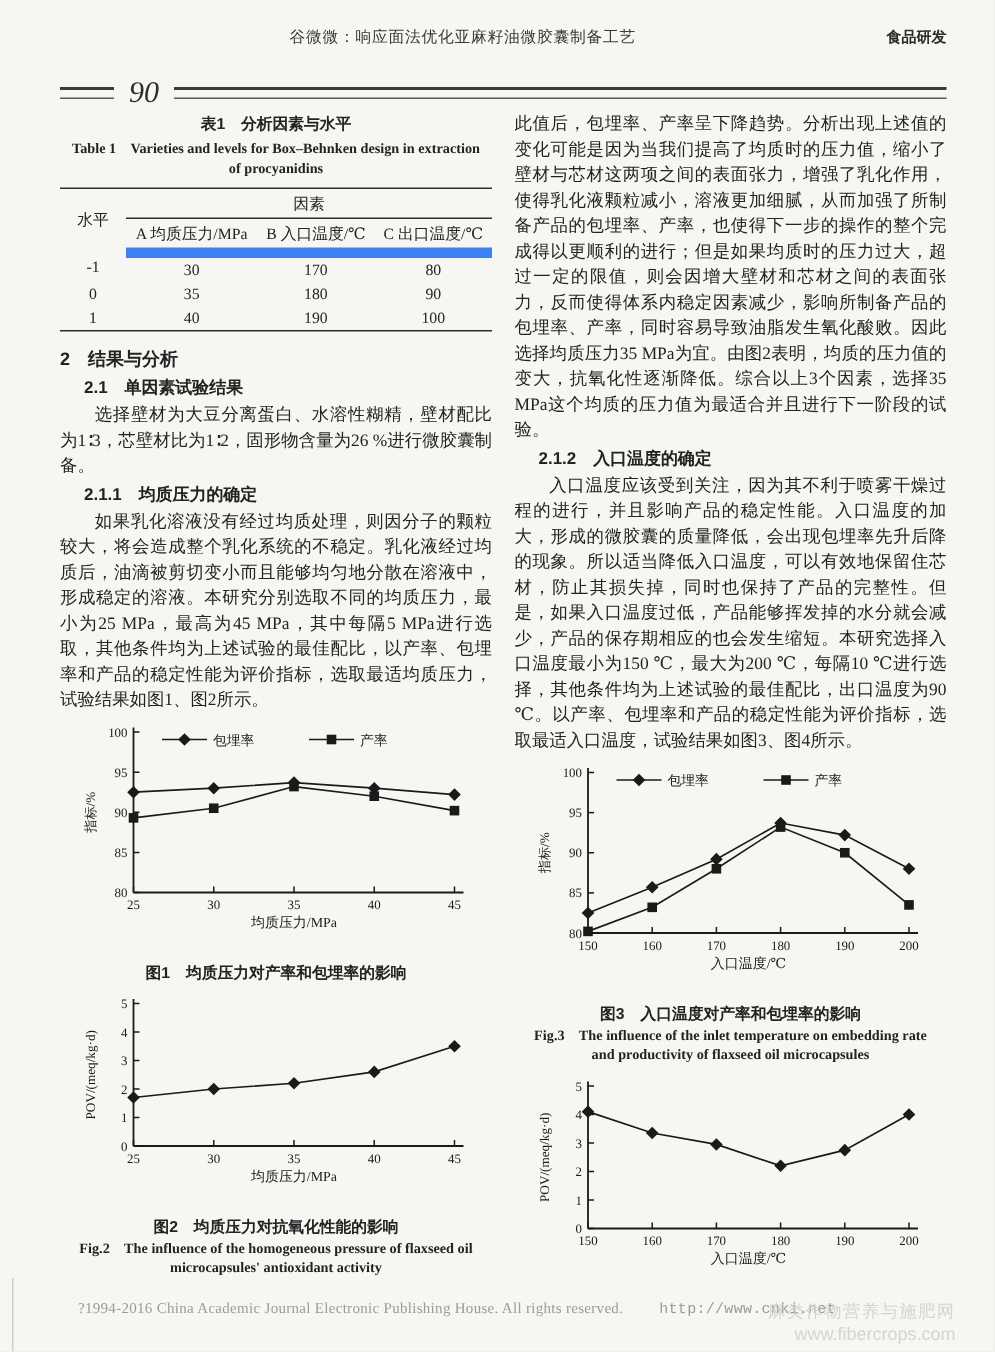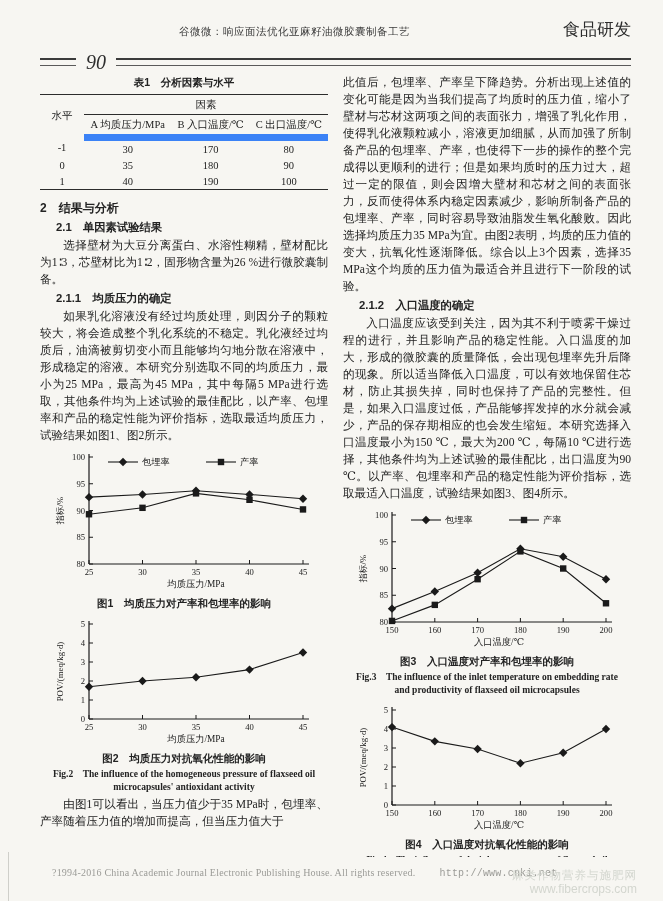--- a/index.html
+++ b/index.html
@@ -2,21 +2,21 @@
 <html><head>
 <meta charset="utf-8">
 <style>
   html,body{margin:0;padding:0;}
   body{background:#dddbd7;font-family:"Liberation Serif","DejaVu Serif",serif;}
   .page{position:relative;width:663px;height:901px;margin:0 auto;background:#f7f6f2;overflow:hidden;color:#232323;}
   .page::after{content:'';position:absolute;left:8px;top:852px;bottom:0;width:1px;background:#cfcfca;}
   
   .hdr{position:absolute;top:18px;left:40px;right:32px;display:flex;align-items:baseline;}
   .hdr-title{flex:1;text-align:center;font-size:10.5px;color:#3a3a3a;letter-spacing:.5px;}
-  .hdr-right{font-family:"Liberation Sans","DejaVu Sans",sans-serif;font-weight:normal;font-size:17px;color:#2c2c2c;margin-left:14px;}
+  .hdr-right{font-family:"Liberation Sans","DejaVu Sans",sans-serif;font-weight:bold;font-size:10px;color:#2c2c2c;margin-left:14px;}
   .rule-row{position:absolute;top:52px;left:40px;right:32px;display:flex;align-items:center;height:20px;}
   .dbl{height:5px;border-top:2px solid #3b3b3b;border-bottom:1px solid #5a5a5a;}
   .dbl.short{width:36px;}
   .dbl.long{flex:1;}
   .pagenum{font-style:italic;font-size:20px;color:#2e2e2e;padding:0 10px;line-height:14px;}
   
   .cols{position:absolute;top:74px;left:40px;right:31px;bottom:44px;display:flex;gap:15px;}
   .col{width:288px;overflow:hidden;}
   
   .tbl-title-cn{font-family:"Liberation Sans","DejaVu Sans",sans-serif;font-weight:bold;font-size:10.5px;text-align:center;margin:2px 0 4px;}
@@ -26,21 +26,21 @@
   .th-factor{border-bottom:1px solid #2c2c2c;}
   tr.subhead th{border-bottom:7px solid #3b82f6;}
   
   .h-sec{font-family:"Liberation Sans","DejaVu Sans",sans-serif;font-weight:bold;font-size:12px;margin:4px 0 3px;}
   .h-sub{font-family:"Liberation Sans","DejaVu Sans",sans-serif;font-weight:bold;font-size:11.3px;margin:3px 16px 2px;}
   p.body{font-size:11.6px;line-height:17px;text-align:justify;margin:0 0 1px;}
   p.body.indent{text-indent:2em;}
   
   .fig{margin:4px 0 2px;text-align:center;}
   .fig svg{display:block;margin:0 auto;}
-  .cap-cn{font-family:"Liberation Sans","DejaVu Sans",sans-serif;font-weight:bold;font-size:10.5px;margin-top:1px;}
+  .cap-cn{font-family:"Liberation Sans","DejaVu Sans",sans-serif;font-weight:bold;font-size:10.5px;margin-top:15px;}
   .cap-en{font-weight:bold;font-size:9.5px;line-height:13px;margin-top:2px;}
   
   .footer{position:absolute;left:52px;bottom:22px;font-size:10px;color:#9b9b97;letter-spacing:.2px;white-space:nowrap;}
   .footer .url{margin-left:24px;font-family:Liberation Mono, monospace;}
   .watermark{position:absolute;right:26px;bottom:5px;text-align:right;color:#d3d6cf;line-height:14px;font-family:"Liberation Sans","DejaVu Sans",sans-serif;}
   .wm1{font-size:11.5px;letter-spacing:1px;}
   .wm2{font-size:12px;}
 </style>
 </head>
 <body>
@@ -55,20 +55,24 @@
   <div class="rule-row">
     <span class="dbl short"></span>
     <span class="pagenum">90</span>
     <span class="dbl long"></span>
   </div>
 
   <div class="cols">
 
     <div class="col">
       <div class="tbl-title-cn">表1　分析因素与水平</div>
+      <div class="tbl-title-en">
+        <div>Table 1　Varieties and levels for Box–Behnken design in extraction</div>
+        <div>of procyanidins</div>
+      </div>
 
       <table class="tbl">
         <tbody>
             <tr>
           <th rowspan="2" style="width:42px;">水平</th>
           <th colspan="3" class="th-factor">因素</th>
         </tr>
         <tr class="subhead">
           <th>A 均质压力/MPa</th>
           <th>B 入口温度/℃</th>

